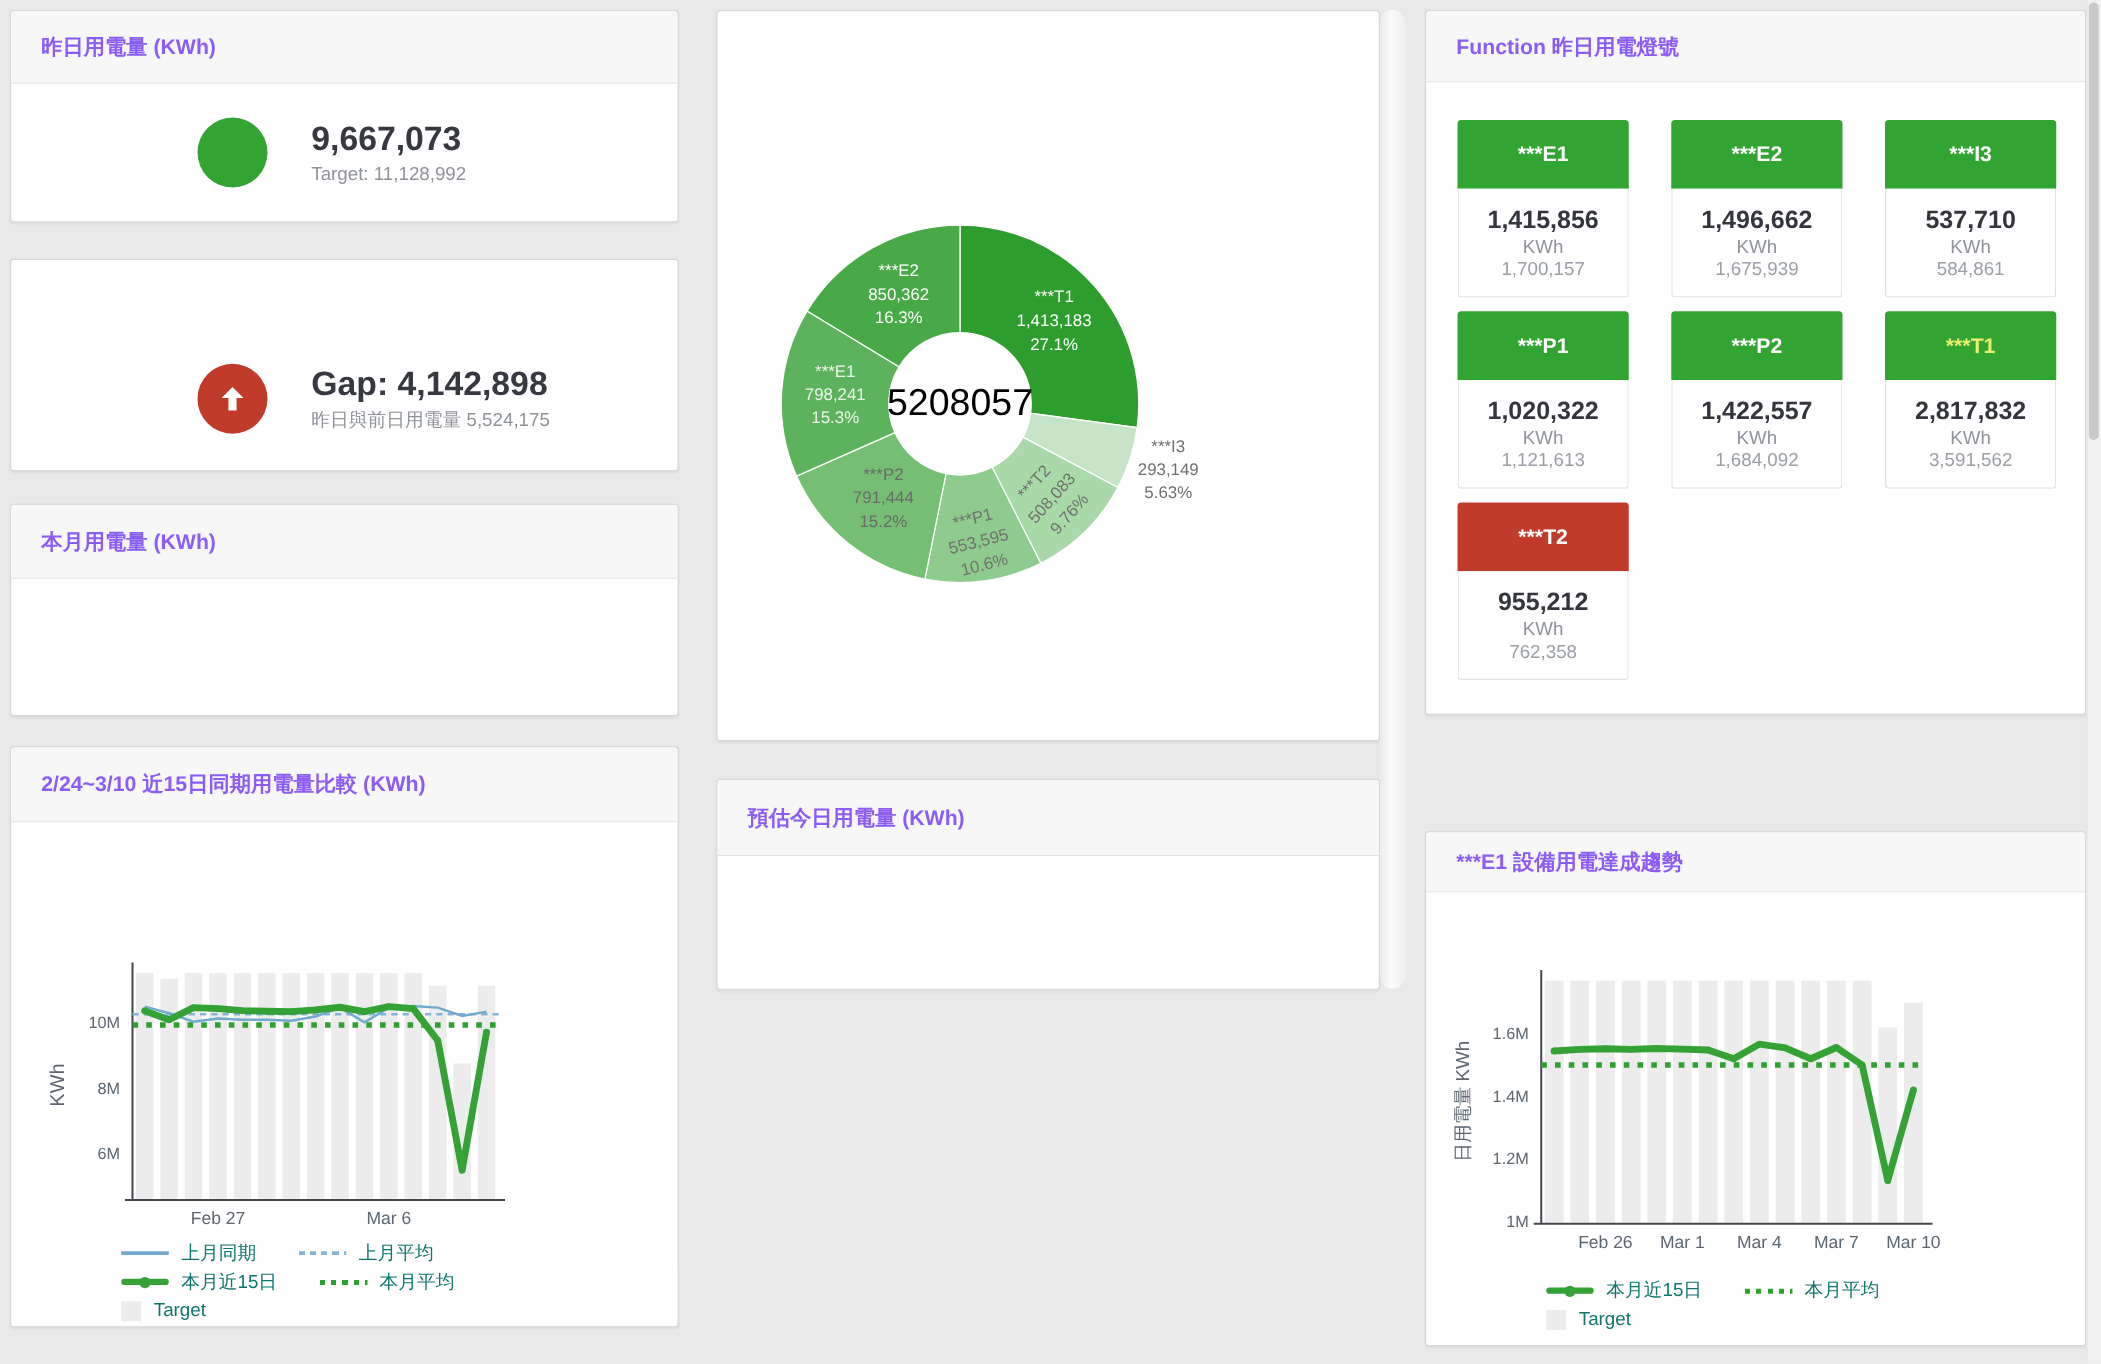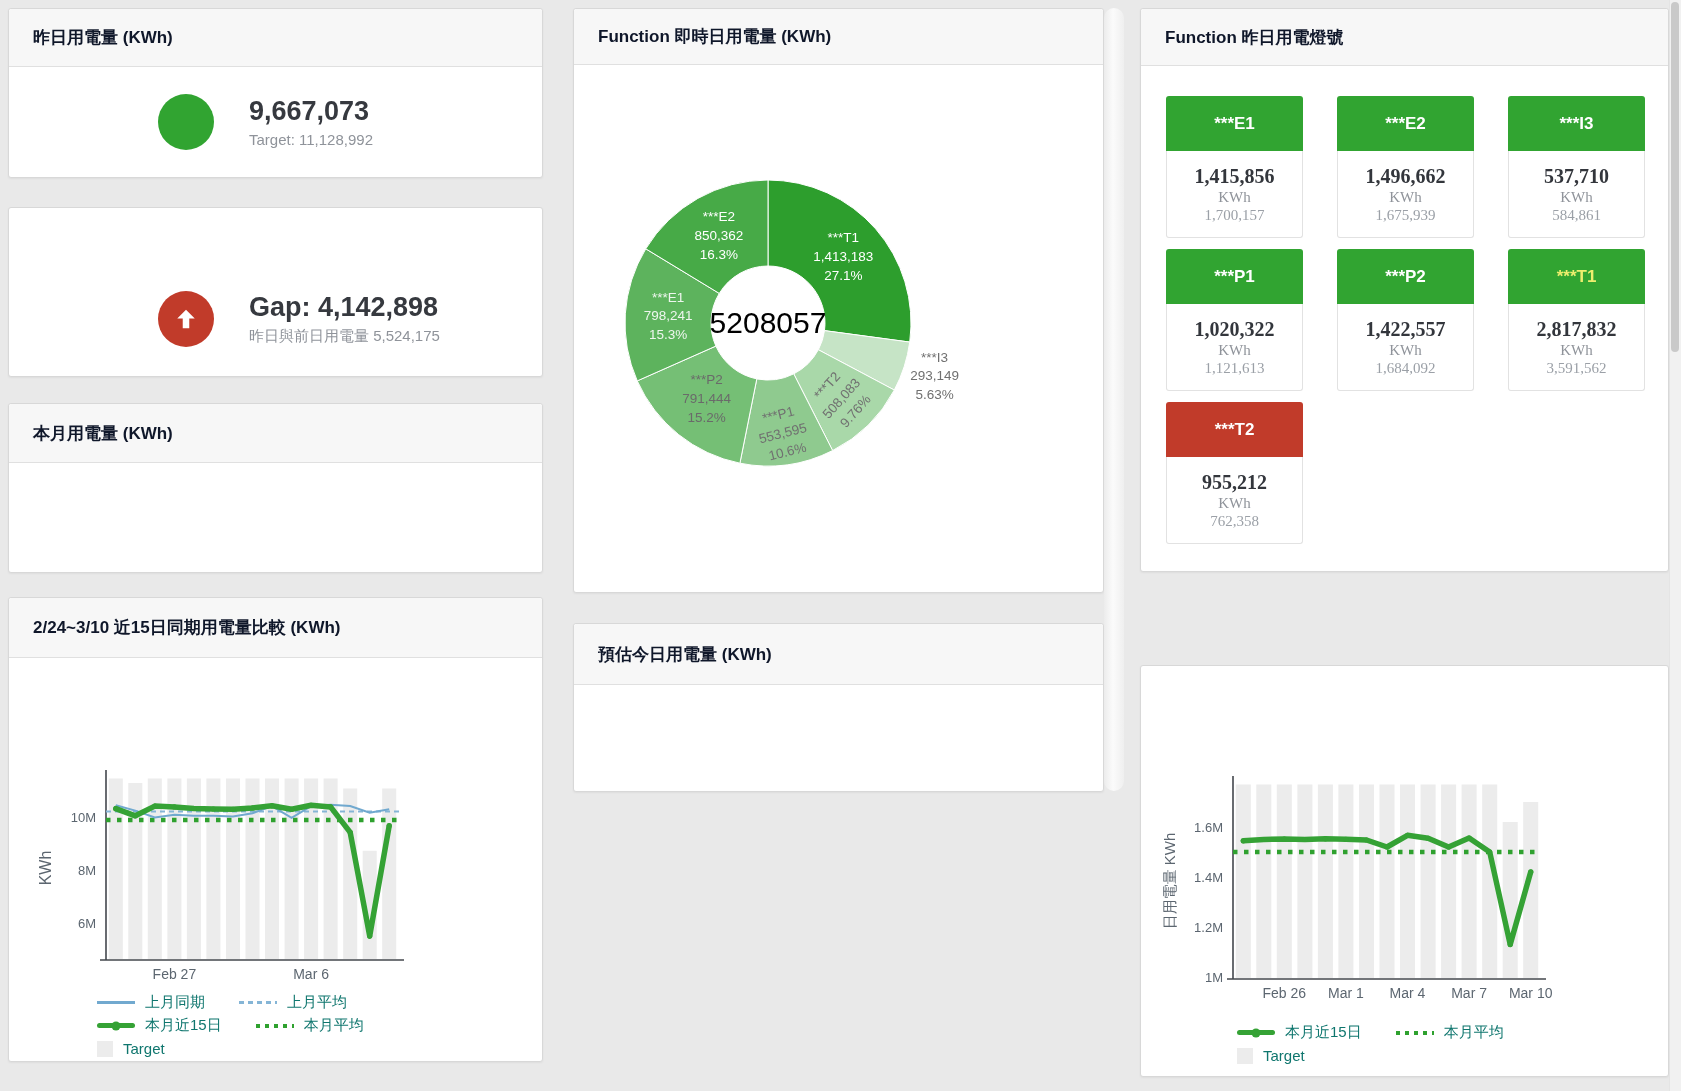--- a/index.html
+++ b/index.html
@@ -1,30 +1,30 @@
 <!DOCTYPE html>
 <html><head>
 <meta charset="utf-8">
 <style>
   body{margin:0;background:#e9e9e9;font-family:"Liberation Sans","DejaVu Sans",sans-serif;}
   .stage{position:relative;width:1681px;height:1091px;overflow:hidden;}
   .panel{position:absolute;background:#fff;border:1px solid #d8d8d8;border-radius:3px;box-shadow:0 1px 2px rgba(0,0,0,.05);}
   .panel-header{height:var(--hh,56px);background:#f7f7f7;border-bottom:1px solid #e0e0e0;border-radius:3px 3px 0 0;display:flex;align-items:center;padding:0 24px;box-sizing:border-box;}
-  .panel-title{margin:0;font-size:17px;font-weight:bold;color:#0f172a;white-space:nowrap;}
+  .panel-title{margin:0;font-size:17px;font-weight:bold;color:#8b5cf6;white-space:nowrap;}
   .stat-body{position:absolute;left:0;right:0;top:var(--hh,56px);bottom:0;display:flex;align-items:center;}
   .stat-circle{width:56px;height:56px;border-radius:50%;flex:none;display:flex;align-items:center;justify-content:center;margin-left:var(--pl,149px);}
   .stat-circle svg{width:28px;height:28px;display:block;}
   .stat-text{margin-left:35px;}
   .stat-value{font-size:27px;font-weight:bold;color:#36393f;}
   .stat-sub{font-size:15px;color:#8f939a;margin-top:4px;}
   .mount{position:absolute;inset:0;}
   .tile{position:absolute;width:137px;}
   .tile-header{height:55px;border-radius:3px 3px 0 0;display:flex;align-items:center;justify-content:center;}
   .tile-label{font-size:17px;font-weight:bold;}
-  .tile-body{box-sizing:border-box;height:87px;background:#fff;border:1px solid #e2e2e2;border-top:none;border-radius:0 0 3px 3px;display:flex;flex-direction:column;align-items:center;justify-content:center;gap:1px;font-family:Liberation Serif, serif;}
+  .tile-body{box-sizing:border-box;height:87px;background:#fff;border:1px solid #e2e2e2;border-top:none;border-radius:0 0 3px 3px;display:flex;flex-direction:column;align-items:center;justify-content:center;gap:1px;}
   .tile-value{font-size:20px;font-weight:bold;color:#33363c;}
   .tile-unit{font-size:15px;color:#8f939a;}
   .tile-target{font-size:15px;color:#9ba0a7;}
   .donut-label{position:absolute;text-align:center;font-size:13.5px;line-height:1.4;transform:translate(-50%,-50%);white-space:nowrap;}
   .donut-center{position:absolute;left:194px;top:314px;transform:translate(-50%,-50%);font-size:30px;color:#000000;}
   svg text{font-family:inherit;}
   .legend{position:absolute;}
   .legend-row{display:flex;align-items:center;height:23px;}
   .legend-item{display:flex;align-items:center;margin-right:34px;}
   .lm{display:inline-block;position:relative;margin-right:10px;flex:none;}
@@ -145,23 +145,20 @@
           <div class="legend-row">
             <div class="legend-item">
               <span class="lm" style="width: 16px; height: 16px; background: rgb(236, 236, 236);"></span>
               <span class="lt">Target</span>
             </div>
           </div>
         </div></div>
   </section>
 
   <section class="panel" style="left:573px;top:8px;width:529px;height:583px;--hh:56px">
-    <header class="panel-header">
-      <h2 class="panel-title">Function 即時日用電量 (KWh)</h2>
-    </header>
     <div class="mount" id="donut-mount"><svg width="529" height="583">
           <path d="M 194.00 171.00 A 143 143 0 0 1 335.72 333.08 L 250.49 321.61 A 57 57 0 0 0 194.00 257.00 Z" fill="#2d9e2d" stroke="#ffffff" stroke-width="1"></path>
           <path d="M 335.72 333.08 A 143 143 0 0 1 320.31 381.04 L 244.35 340.72 A 57 57 0 0 0 250.49 321.61 Z" fill="#c6e4c6" stroke="#ffffff" stroke-width="1"></path>
           <path d="M 320.31 381.04 A 143 143 0 0 1 258.63 441.56 L 219.76 364.85 A 57 57 0 0 0 244.35 340.72 Z" fill="#a9d8a9" stroke="#ffffff" stroke-width="1"></path>
           <path d="M 258.63 441.56 A 143 143 0 0 1 165.90 454.21 L 182.80 369.89 A 57 57 0 0 0 219.76 364.85 Z" fill="#8fca8f" stroke="#ffffff" stroke-width="1"></path>
           <path d="M 165.90 454.21 A 143 143 0 0 1 63.25 371.90 L 141.88 337.08 A 57 57 0 0 0 182.80 369.89 Z" fill="#75bf75" stroke="#ffffff" stroke-width="1"></path>
           <path d="M 63.25 371.90 A 143 143 0 0 1 71.75 239.80 L 145.27 284.43 A 57 57 0 0 0 141.88 337.08 Z" fill="#5db35d" stroke="#ffffff" stroke-width="1"></path>
           <path d="M 71.75 239.80 A 143 143 0 0 1 194.00 171.00 L 194.00 257.00 A 57 57 0 0 0 145.27 284.43 Z" fill="#47aa47" stroke="#ffffff" stroke-width="1"></path>
         </svg>
       <div class="donut-center">5208057</div>
@@ -274,20 +271,23 @@
           <div class="tile-body">
             <div class="tile-value">955,212</div>
             <div class="tile-unit">KWh</div>
             <div class="tile-target">762,358</div>
           </div>
         </div>
       </div>
   </section>
 
   <section class="panel" style="left:1140px;top:665px;width:527px;height:410px;--hh:48px">
+    <header class="panel-header">
+      <h2 class="panel-title">***E1 設備用電達成趨勢</h2>
+    </header>
     <div class="mount" id="chart2-mount"><svg width="527" height="410">
           <rect x="94.8" y="118.5" width="15" height="193.5" fill="#ececec"></rect>
           <rect x="115.3" y="118.5" width="15" height="193.5" fill="#ececec"></rect>
           <rect x="135.8" y="118.5" width="15" height="193.5" fill="#ececec"></rect>
           <rect x="156.4" y="118.5" width="15" height="193.5" fill="#ececec"></rect>
           <rect x="176.9" y="118.5" width="15" height="193.5" fill="#ececec"></rect>
           <rect x="197.4" y="118.5" width="15" height="193.5" fill="#ececec"></rect>
           <rect x="218.0" y="118.5" width="15" height="193.5" fill="#ececec"></rect>
           <rect x="238.5" y="118.5" width="15" height="193.5" fill="#ececec"></rect>
           <rect x="259.0" y="118.5" width="15" height="193.5" fill="#ececec"></rect>

